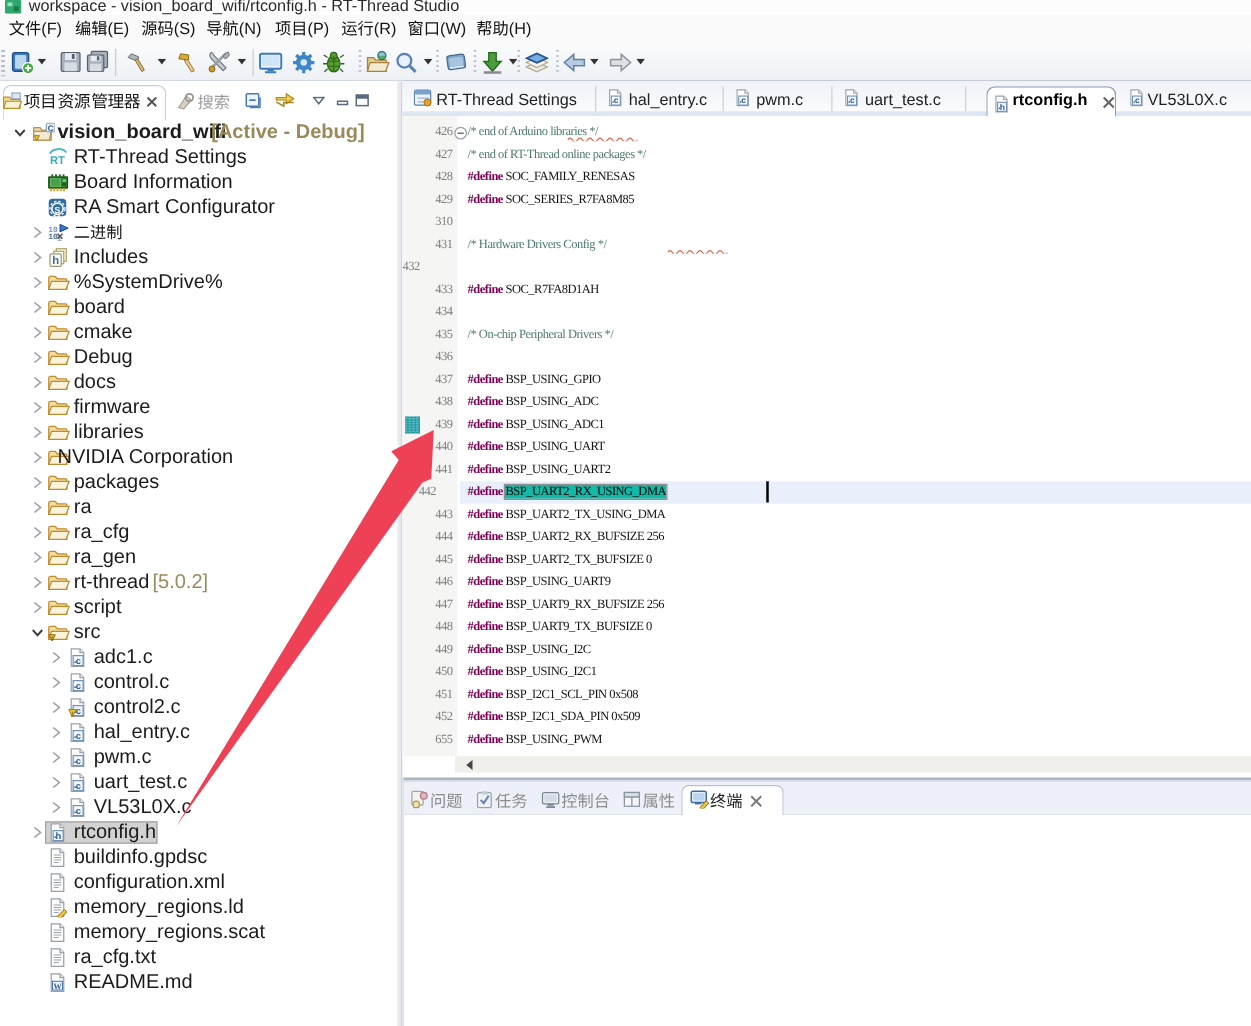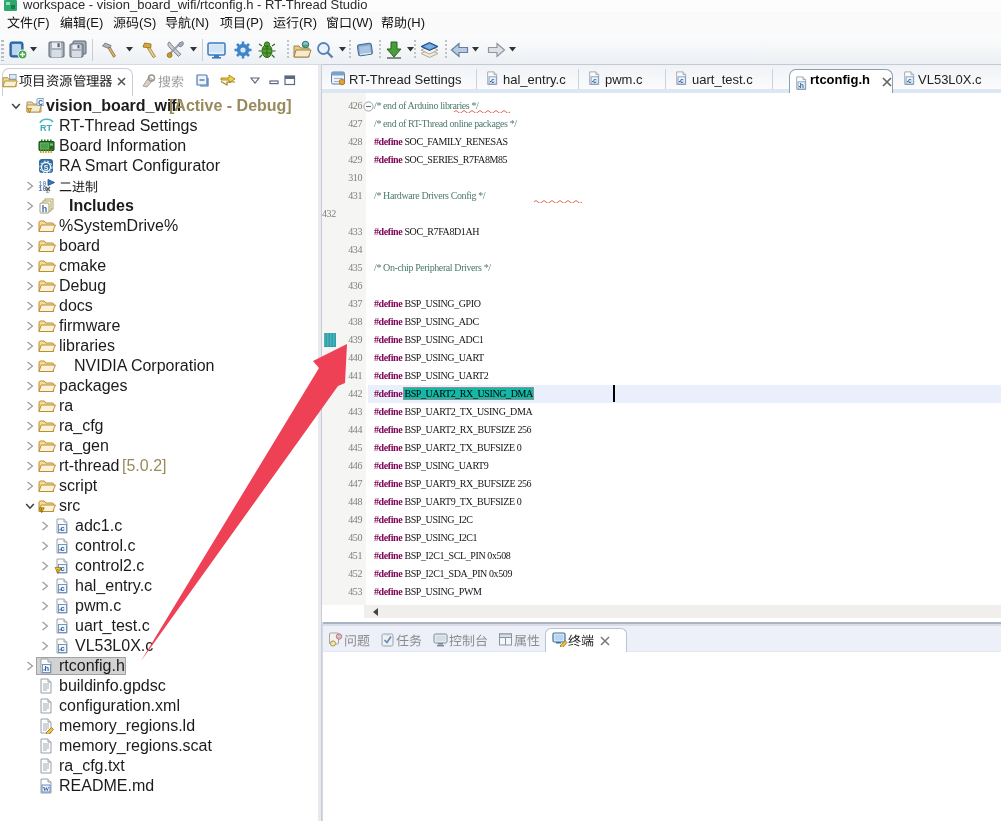--- a/index.html
+++ b/index.html
@@ -296,21 +296,21 @@
         </svg></div>
 <svg style="position:absolute;left:26px;top:105px" width="8" height="10" viewBox="0 0 8 10">
         <path d="M1.5 1 L6.5 5 L1.5 9" fill="none" stroke="#9a9a9a" stroke-width="1.2"></path>
       </svg>
 <div style="position:absolute;left:38px;top:102px"><svg width="17" height="16" viewBox="0 0 17 16">
 <rect x="7" y="1" width="8" height="10" fill="#fffef0" stroke="#b0a060"></rect>
 <rect x="5" y="3" width="8" height="10" fill="#fffef0" stroke="#b0a060"></rect>
 <rect x="2" y="5" width="9" height="10" rx="1" fill="#fdfdf5" stroke="#9a9a80"></rect>
 <text x="6.5" y="13.5" font-size="9" font-family="Liberation Sans" font-weight="bold" fill="#3a6aaa" text-anchor="middle">h</text>
 </svg></div>
-<div class="row" style="left:69px;top:100px;font-weight:bold;">Includes</div>
+<div class="row" style="left:59px;top:100px;">Includes</div>
 <svg style="position:absolute;left:26px;top:125px" width="8" height="10" viewBox="0 0 8 10">
         <path d="M1.5 1 L6.5 5 L1.5 9" fill="none" stroke="#9a9a9a" stroke-width="1.2"></path>
       </svg>
 <div style="position:absolute;left:38px;top:122px"><svg width="18" height="16" viewBox="0 0 18 16">
 <path d="M1 4.5 C1 3.7 1.6 3 2.4 3 L6.2 3 L7.8 5 L14.5 5 C15.3 5 15.5 5.5 15.5 6 L15.5 13.5 L1 13.5 Z" fill="#f3dd9c" stroke="#c08a2e" stroke-width="1"></path>
 <path d="M3.2 7 L17.4 7 L14.8 13.5 L1 13.5 Z" fill="#faf4dc" stroke="#c08a2e" stroke-width="1"></path>
 </svg></div>
 <div class="row" style="left:59px;top:120px;">%SystemDrive%</div>
 <svg style="position:absolute;left:26px;top:145px" width="8" height="10" viewBox="0 0 8 10">
         <path d="M1.5 1 L6.5 5 L1.5 9" fill="none" stroke="#9a9a9a" stroke-width="1.2"></path>
@@ -360,21 +360,21 @@
 <path d="M3.2 7 L17.4 7 L14.8 13.5 L1 13.5 Z" fill="#faf4dc" stroke="#c08a2e" stroke-width="1"></path>
 </svg></div>
 <div class="row" style="left:59px;top:240px;">libraries</div>
 <svg style="position:absolute;left:26px;top:265px" width="8" height="10" viewBox="0 0 8 10">
         <path d="M1.5 1 L6.5 5 L1.5 9" fill="none" stroke="#9a9a9a" stroke-width="1.2"></path>
       </svg>
 <div style="position:absolute;left:38px;top:262px"><svg width="18" height="16" viewBox="0 0 18 16">
 <path d="M1 4.5 C1 3.7 1.6 3 2.4 3 L6.2 3 L7.8 5 L14.5 5 C15.3 5 15.5 5.5 15.5 6 L15.5 13.5 L1 13.5 Z" fill="#f3dd9c" stroke="#c08a2e" stroke-width="1"></path>
 <path d="M3.2 7 L17.4 7 L14.8 13.5 L1 13.5 Z" fill="#faf4dc" stroke="#c08a2e" stroke-width="1"></path>
 </svg></div>
-<div class="row" style="left:74px;top:260px;">NVIDIA Corporation</div>
+<div class="row" style="left:46px;top:260px;">NVIDIA Corporation</div>
 <svg style="position:absolute;left:26px;top:285px" width="8" height="10" viewBox="0 0 8 10">
         <path d="M1.5 1 L6.5 5 L1.5 9" fill="none" stroke="#9a9a9a" stroke-width="1.2"></path>
       </svg>
 <div style="position:absolute;left:38px;top:282px"><svg width="18" height="16" viewBox="0 0 18 16">
 <path d="M1 4.5 C1 3.7 1.6 3 2.4 3 L6.2 3 L7.8 5 L14.5 5 C15.3 5 15.5 5.5 15.5 6 L15.5 13.5 L1 13.5 Z" fill="#f3dd9c" stroke="#c08a2e" stroke-width="1"></path>
 <path d="M3.2 7 L17.4 7 L14.8 13.5 L1 13.5 Z" fill="#faf4dc" stroke="#c08a2e" stroke-width="1"></path>
 </svg></div>
 <div class="row" style="left:59px;top:280px;">packages</div>
 <svg style="position:absolute;left:26px;top:305px" width="8" height="10" viewBox="0 0 8 10">
         <path d="M1.5 1 L6.5 5 L1.5 9" fill="none" stroke="#9a9a9a" stroke-width="1.2"></path>
@@ -653,21 +653,21 @@
           <rect width="12" height="14" fill="#2f9ea8"></rect>
           <path d="M0 0 L12 0 M0 2 L12 2 M0 4 L12 4 M0 6 L12 6 M0 8 L12 8 M0 10 L12 10 M0 12 L12 12" stroke="#7fd0d6" stroke-width="0.8" stroke-dasharray="1.5 1.5"></path>
         </svg>
 <div class="mono abs" style="left:0;top:238px;width:40px;height:18px;line-height:18px;text-align:right;color:#7e7e7e">439</div>
 <div class="mono abs" style="left:52px;top:238px;height:18px;line-height:18px"><span class="kw">#define</span><span style="color:#141414"> BSP_USING_ADC1</span></div>
 <div class="mono abs" style="left:0;top:256px;width:40px;height:18px;line-height:18px;text-align:right;color:#7e7e7e">440</div>
 <div class="mono abs" style="left:52px;top:256px;height:18px;line-height:18px"><span class="kw">#define</span><span style="color:#141414"> BSP_USING_UART</span></div>
 <div class="mono abs" style="left:0;top:274px;width:40px;height:18px;line-height:18px;text-align:right;color:#7e7e7e">441</div>
 <div class="mono abs" style="left:52px;top:274px;height:18px;line-height:18px"><span class="kw">#define</span><span style="color:#141414"> BSP_USING_UART2</span></div>
 <div class="abs" style="left:46px;top:292px;width:633px;height:18px;background:#e9f0fb"></div>
-<div class="mono abs" style="left:0;top:292px;width:40px;height:18px;line-height:18px;text-align:right;color:#7e7e7e">442</div>
+<div class="mono abs" style="left:0;top:292px;width:40px;height:18px;line-height:18px;text-align:center;color:#7e7e7e">442</div>
 <div class="mono abs" style="left:52px;top:292px;height:18px;line-height:18px"><span class="kw">#define</span><span style="color:#141414"> </span><span style="background:#14b8a6;outline:1px solid #909090">BSP_UART2_RX_USING_DMA</span></div>
 <div class="mono abs" style="left:0;top:310px;width:40px;height:18px;line-height:18px;text-align:right;color:#7e7e7e">443</div>
 <div class="mono abs" style="left:52px;top:310px;height:18px;line-height:18px"><span class="kw">#define</span><span style="color:#141414"> BSP_UART2_TX_USING_DMA</span></div>
 <div class="mono abs" style="left:0;top:328px;width:40px;height:18px;line-height:18px;text-align:right;color:#7e7e7e">444</div>
 <div class="mono abs" style="left:52px;top:328px;height:18px;line-height:18px"><span class="kw">#define</span><span style="color:#141414"> BSP_UART2_RX_BUFSIZE 256</span></div>
 <div class="mono abs" style="left:0;top:346px;width:40px;height:18px;line-height:18px;text-align:right;color:#7e7e7e">445</div>
 <div class="mono abs" style="left:52px;top:346px;height:18px;line-height:18px"><span class="kw">#define</span><span style="color:#141414"> BSP_UART2_TX_BUFSIZE 0</span></div>
 <div class="mono abs" style="left:0;top:364px;width:40px;height:18px;line-height:18px;text-align:right;color:#7e7e7e">446</div>
 <div class="mono abs" style="left:52px;top:364px;height:18px;line-height:18px"><span class="kw">#define</span><span style="color:#141414"> BSP_USING_UART9</span></div>
 <div class="mono abs" style="left:0;top:382px;width:40px;height:18px;line-height:18px;text-align:right;color:#7e7e7e">447</div>
@@ -675,21 +675,21 @@
 <div class="mono abs" style="left:0;top:400px;width:40px;height:18px;line-height:18px;text-align:right;color:#7e7e7e">448</div>
 <div class="mono abs" style="left:52px;top:400px;height:18px;line-height:18px"><span class="kw">#define</span><span style="color:#141414"> BSP_UART9_TX_BUFSIZE 0</span></div>
 <div class="mono abs" style="left:0;top:418px;width:40px;height:18px;line-height:18px;text-align:right;color:#7e7e7e">449</div>
 <div class="mono abs" style="left:52px;top:418px;height:18px;line-height:18px"><span class="kw">#define</span><span style="color:#141414"> BSP_USING_I2C</span></div>
 <div class="mono abs" style="left:0;top:436px;width:40px;height:18px;line-height:18px;text-align:right;color:#7e7e7e">450</div>
 <div class="mono abs" style="left:52px;top:436px;height:18px;line-height:18px"><span class="kw">#define</span><span style="color:#141414"> BSP_USING_I2C1</span></div>
 <div class="mono abs" style="left:0;top:454px;width:40px;height:18px;line-height:18px;text-align:right;color:#7e7e7e">451</div>
 <div class="mono abs" style="left:52px;top:454px;height:18px;line-height:18px"><span class="kw">#define</span><span style="color:#141414"> BSP_I2C1_SCL_PIN 0x508</span></div>
 <div class="mono abs" style="left:0;top:472px;width:40px;height:18px;line-height:18px;text-align:right;color:#7e7e7e">452</div>
 <div class="mono abs" style="left:52px;top:472px;height:18px;line-height:18px"><span class="kw">#define</span><span style="color:#141414"> BSP_I2C1_SDA_PIN 0x509</span></div>
-<div class="mono abs" style="left:0;top:490px;width:40px;height:18px;line-height:18px;text-align:right;color:#7e7e7e">453</div>
+<div class="mono abs" style="left:0;top:490px;width:40px;height:18px;line-height:18px;text-align:right;color:#7e7e7e">655</div>
 <div class="mono abs" style="left:52px;top:490px;height:18px;line-height:18px"><span class="kw">#define</span><span style="color:#141414"> BSP_USING_PWM</span></div>
 <div class="abs" style="left:291px;top:292px;width:2px;height:17px;background:#000"></div>
 <svg class="abs" style="left:132px;top:16px" width="56" height="4" viewBox="0 0 56 4">
           <path d="M0 3 Q2 0 4 3 T8 3 T12 3 T16 3 T20 3 T24 3 T28 3 T32 3 T36 3 T40 3 T44 3 T48 3 T52 3 T56 3" fill="none" stroke="#d86a50" stroke-width="1"></path>
         </svg>
 <svg class="abs" style="left:212px;top:106px" width="48" height="4" viewBox="0 0 48 4">
           <path d="M0 3 Q2 0 4 3 T8 3 T12 3 T16 3 T20 3 T24 3 T28 3 T32 3 T36 3 T40 3 T44 3 T48 3" fill="none" stroke="#d86a50" stroke-width="1"></path>
         </svg>
 </div>
 <div class="abs" style="left:42px;top:540px;width:637px;height:13px;background:#f1efec"></div>

